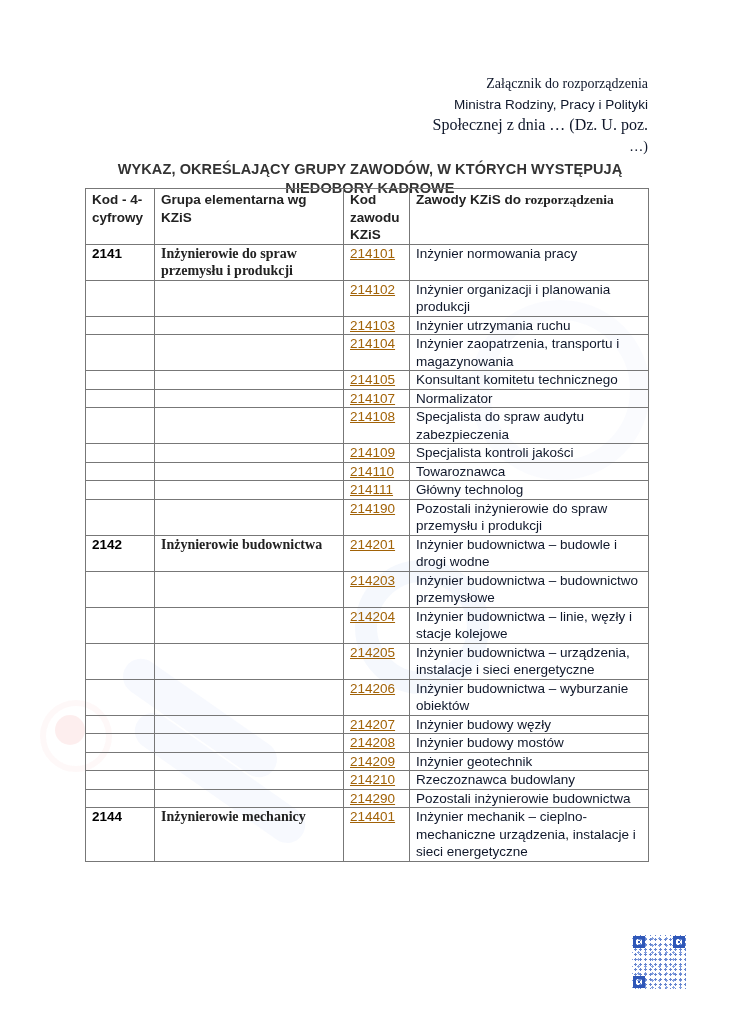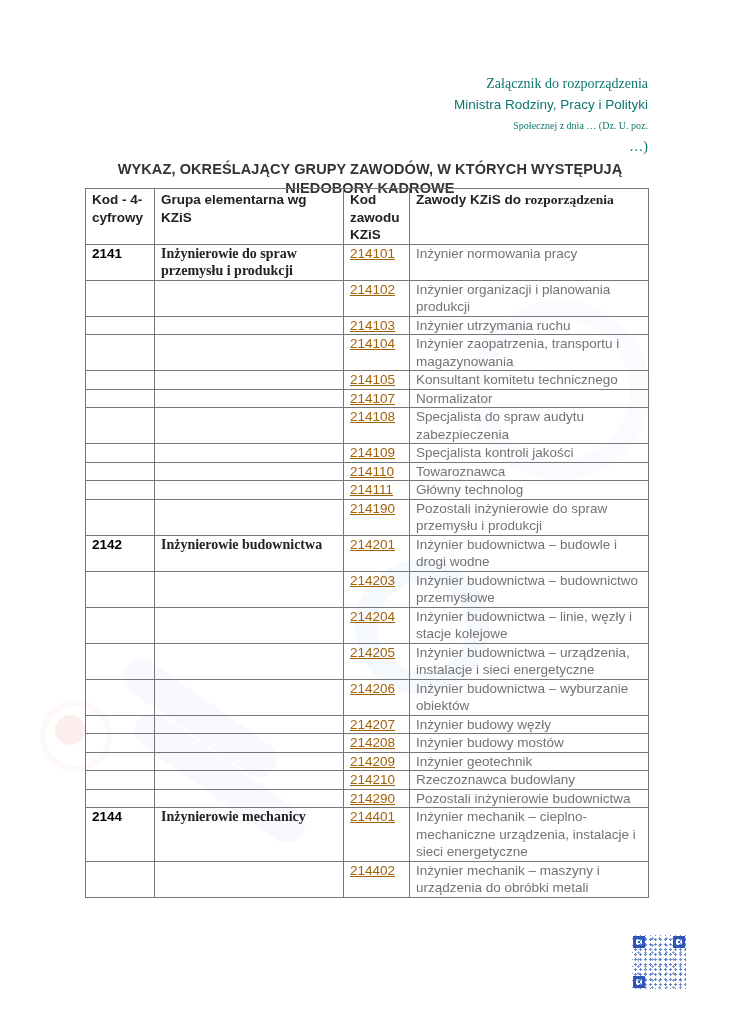--- a/index.html
+++ b/index.html
@@ -5,37 +5,37 @@
     html, body { margin: 0; padding: 0; background: #ffffff; }
     body { width: 733px; height: 1024px; position: relative; overflow: hidden; font-family: "Liberation Sans", sans-serif; color: #222; }
     .watermark { position: absolute; pointer-events: none; }
     .wm-ring { left: 355px; top: 560px; width: 90px; height: 90px; border-radius: 50%; border: 22px solid rgba(120,150,230,0.07); }
     .wm-red { left: 55px; top: 715px; width: 30px; height: 30px; border-radius: 50%; background: rgba(240,90,90,0.10); }
     .wm-red-ring { left: 40px; top: 700px; width: 60px; height: 60px; border-radius: 50%; border: 6px solid rgba(240,120,120,0.05); }
     .wm-bar1 { left: 110px; top: 700px; width: 180px; height: 36px; border-radius: 18px; background: rgba(120,150,230,0.06); transform: rotate(35deg); }
     .wm-bar2 { left: 120px; top: 760px; width: 200px; height: 36px; border-radius: 18px; background: rgba(120,150,230,0.06); transform: rotate(35deg); }
     .wm-shape { left: 470px; top: 300px; width: 140px; height: 140px; border-radius: 50%; border: 20px solid rgba(120,150,230,0.04); }
 
-    .annex { position: absolute; right: 85px; top: 74px; width: 230px; text-align: right; font-size: 14px; line-height: 20.5px; color: #0f766e; }
+    .annex { position: absolute; right: 85px; top: 74px; width: 230px; text-align: right; font-size: 14px; line-height: 20.5px; color: #0f172a; }
     .annex .serif { font-family: "Liberation Serif", serif; }
     .annex .sans { font-family: "Liberation Sans", sans-serif; font-size: 13.5px; }
 
     .title { position: absolute; left: 80px; width: 580px; top: 160px; text-align: center; font-size: 14.5px; line-height: 19px; color: #333; letter-spacing: 0.1px; font-weight: bold; }
 
     table.kzis { position: absolute; left: 85px; top: 188px; width: 563px; border-collapse: collapse; table-layout: fixed; font-size: 13.5px; line-height: 17.5px; }
     table.kzis td, table.kzis th { border: 1px solid #777; vertical-align: top; padding: 0 5px 0 6px; text-align: left; }
     table.kzis th { font-weight: bold; padding-top: 2px; padding-bottom: 0; height: 51px; color: #222; }
     table.kzis col.c1 { width: 69px; }
     table.kzis col.c2 { width: 189px; }
     table.kzis col.c3 { width: 66px; }
     table.kzis col.c4 { width: 239px; }
     .serif-bold { font-family: "Liberation Serif", serif; font-weight: bold; font-size: 14px; }
     .code4 { font-weight: bold; color: #000000; }
     .occ-code { color: #a16207; text-decoration: underline; }
-    .occ-name { color: #737373; }
+    .occ-name { color: #0f172a; }
     tr.r1 td { height: 17.5px; }
     tr.r2 td { height: 34px; }
     tr.r3 td { height: 52px; margin-top: 24px; }
     .hdr-serif { font-family: "Liberation Serif", serif; font-weight: bold; }
 
     .qr { position: absolute; left: 632px; top: 935px; width: 54px; height: 54px; background: #fff; }
     .qr .corner { position: absolute; width: 12px; height: 12px; border: 3px solid #2f57b8; box-sizing: border-box; }
     .qr .corner::after { content: ""; position: absolute; left: 2px; top: 2px; width: 2px; height: 2px; background: #2f57b8; }
     .qr .dots { position: absolute; left: 0; top: 0; width: 54px; height: 54px;
       background-image:
@@ -49,21 +49,21 @@
 <div class="watermark wm-shape"></div>
 <div class="watermark wm-ring"></div>
 <div class="watermark wm-red-ring"></div>
 <div class="watermark wm-red"></div>
 <div class="watermark wm-bar1"></div>
 <div class="watermark wm-bar2"></div>
 
 <div class="annex">
   <div class="serif">Załącznik do rozporządzenia</div>
   <div class="sans">Ministra Rodziny, Pracy i Polityki</div>
-  <div class="sans"><span class="serif" style="font-size:10px">Społecznej  z dnia … (Dz. U. poz.</span></div>
+  <div class="sans"><span class="serif" style="font-size:16px">Społecznej  z dnia … (Dz. U. poz.</span></div>
   <div class="serif">…)</div>
 </div>
 
 <div class="title">
   <div>WYKAZ, OKREŚLAJĄCY GRUPY ZAWODÓW, W KTÓRYCH WYSTĘPUJĄ</div>
   <div>NIEDOBORY KADROWE</div>
 </div>
 
 <table class="kzis">
   <colgroup>
@@ -206,26 +206,20 @@
         <td class="serif-bold"></td>
         <td class="occ-code">214290</td>
         <td class="occ-name">Pozostali inżynierowie budownictwa</td>
       </tr>
       <tr class="r3">
         <td class="code4">2144</td>
         <td class="serif-bold">Inżynierowie mechanicy</td>
         <td class="occ-code">214401</td>
         <td class="occ-name">Inżynier mechanik – cieplno-mechaniczne urządzenia, instalacje i sieci energetyczne</td>
       </tr>
-      <tr class="r2">
-        <td class="code4"></td>
-        <td class="serif-bold"></td>
-        <td class="occ-code">214402</td>
-        <td class="occ-name">Inżynier mechanik – maszyny i urządzenia do obróbki metali</td>
-      </tr>
     </tbody>
 </table>
 
 <div class="qr">
   <div class="dots"></div>
   <div class="corner" style="left:1px;top:1px"></div>
   <div class="corner" style="right:1px;top:1px"></div>
   <div class="corner" style="left:1px;bottom:1px"></div>
 </div>
 

